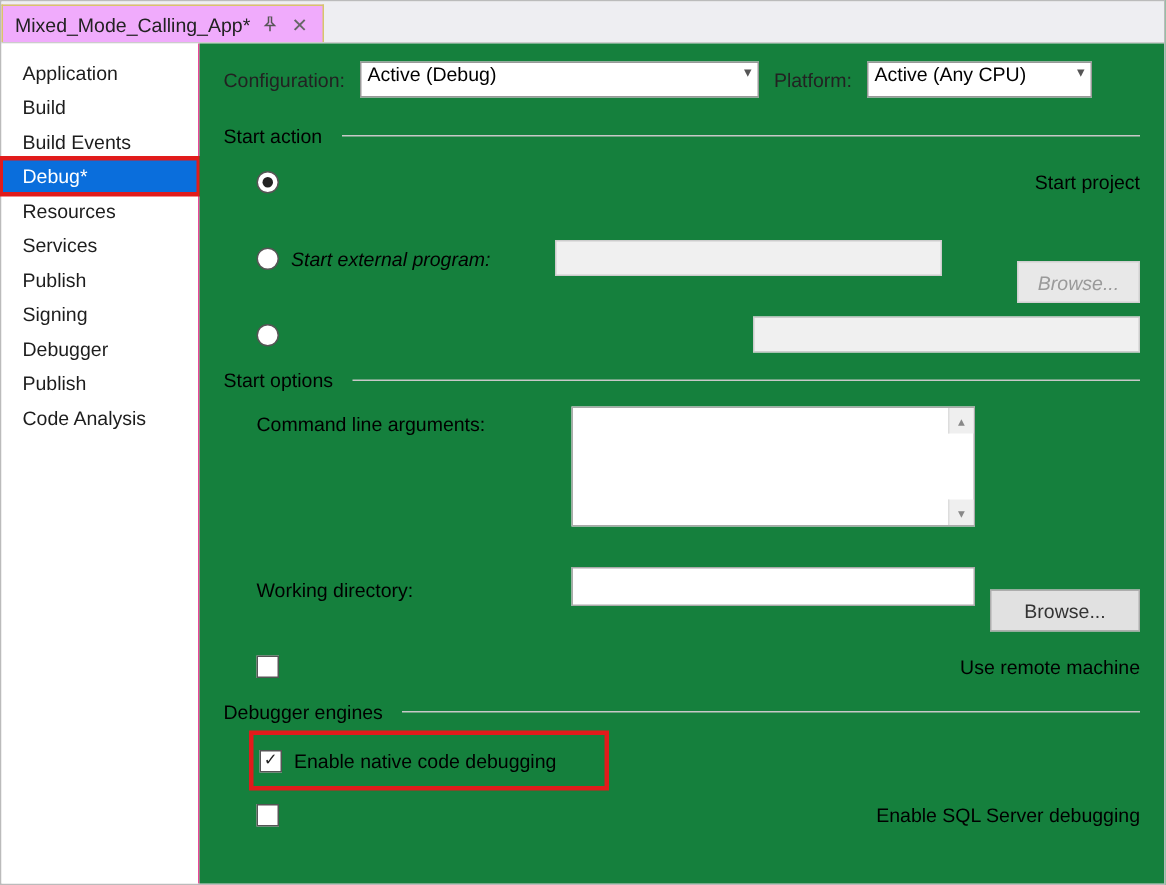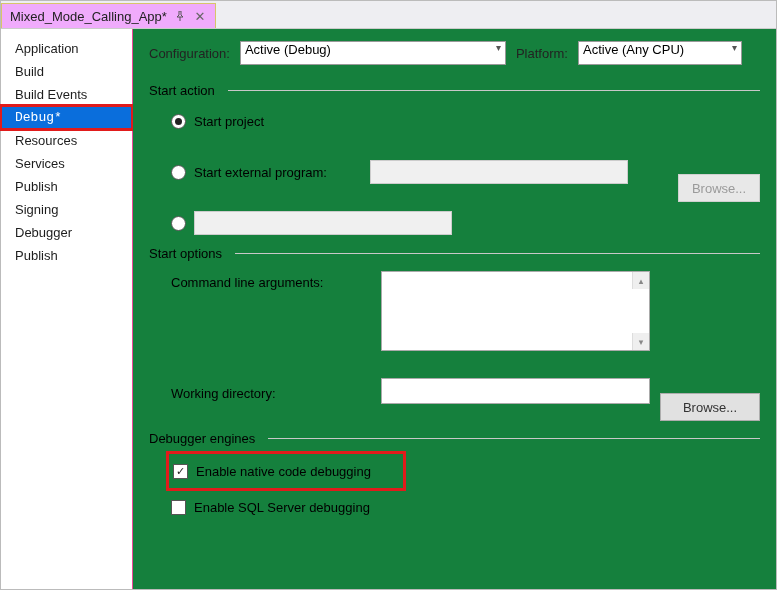--- a/index.html
+++ b/index.html
@@ -5,33 +5,33 @@
   * { box-sizing: border-box; font-family: "Segoe UI", Tahoma, sans-serif; font-size: 13px; }
   body { margin: 0; padding: 0; background: #fff; width: 777px; height: 590px; overflow: hidden; }
   .window { border: 1px solid #bbb; width: 777px; height: 590px; display: flex; flex-direction: column; }
   .tabbar { height: 28px; background: #eeeef2; display: flex; align-items: stretch; border-bottom: 1px solid #ccc; }
   .tab { background: #f0abfc; border: 1px solid #d7c56a; border-bottom: none; display: flex; align-items: center; padding: 0 8px; gap: 6px; margin-top: 2px; }
   .tab-title { color: #222; }
   .tab-pin, .tab-close { width: 14px; display: flex; align-items: center; justify-content: center; color: #666; cursor: pointer; }
   .body { flex: 1; display: flex; }
   .sidebar { width: 132px; border-right: 1px solid #ec4899; padding-top: 8px; background: #fff; }
   .side-item { padding: 4px 14px; color: #1d1d1d; cursor: pointer; white-space: nowrap; }
-  .side-item.selected { background: #0a6edc; color: #fff; font-family: Liberation Mono, monospace; }
+  .side-item.selected { background: #0a6edc; color: #fff; }
   .side-item.highlight { outline: 3px solid #e11b1b; outline-offset: -1px; }
   .content { flex: 1; background: #15803d; padding: 12px 16px 16px 16px; }
   .toprow { display: flex; align-items: center; gap: 10px; margin-bottom: 18px; }
   .toprow .label { color: #222; }
   .combo { background: #fff; border: 1px solid #999; height: 24px; display: flex; align-items: flex-start; padding: 0 4px; justify-content: space-between; }
   .combo.config { width: 266px; }
-  .combo.platform { width: 164px; }
+  .combo.platform { width: 150px; }
   .chev { font-size: 10px; color: #555; }
   .section-head { display: flex; align-items: center; gap: 13px; margin: 10px 0 10px 0; }
   .section-head .rule { flex: 1; height: 1px; background: #c8c8c8; }
   .sub { padding-left: 22px; }
-  .radio-row, .check-row { display: flex; align-items: center; gap: 8px; margin: 8px 0; min-height: 26px; }
+  .radio-row, .check-row { display: flex; align-items: center; gap: 8px; margin: 8px 0; min-height: 26px; justify-content: space-between; }
   .radio { width: 15px; height: 15px; border-radius: 50%; border: 1px solid #555; display: flex; align-items: center; justify-content: center; background: #fff; }
   .radio.on::after { content: ""; width: 7px; height: 7px; border-radius: 50%; background: #222; }
   .check { width: 15px; height: 15px; border: 1px solid #555; display: flex; align-items: center; justify-content: center; background: #fff; }
   .check.on::after { content: "✓"; font-size: 11px; color: #222; line-height: 1; }
   .txt { background: #fff; border: 1px solid #aaa; height: 24px; }
   .txt.disabled { background: #f0f0f0; border-color: #ccc; }
   .btn { height: 28px; background: #e1e1e1; border: 1px solid #adadad; display: flex; align-items: center; justify-content: center; padding: 0 14px; color: #333; cursor: pointer; margin-top: 32px; }
   .btn.disabled { color: #9a9a9a; background: #e8e8e8; border-color: #d0d0d0; }
   .form-row { display: grid; grid-template-columns: 200px 1fr 100px; gap: 10px; align-items: start; margin: 10px 0; }
   .form-row .lab { padding-top: 4px; }
@@ -62,20 +62,21 @@
       <div class="side-item">Application</div>
       <div class="side-item">Build</div>
       <div class="side-item">Build Events</div>
       <div class="side-item selected highlight">Debug*</div>
       <div class="side-item">Resources</div>
       <div class="side-item">Services</div>
       <div class="side-item">Publish</div>
       <div class="side-item">Signing</div>
       <div class="side-item">Debugger</div>
       <div class="side-item">Publish</div>
+      <div class="side-item">Code Analysis</div>
     </div>
 
     <div class="content">
 
       <div class="toprow">
         <span class="label">Configuration:</span>
         <div class="combo config">
           <span>Active (Debug)</span>
           <span class="chev">▾</span>
         </div>
@@ -88,21 +89,21 @@
 
       <div class="section-head">
         <span>Start action</span>
         <div class="rule"></div>
       </div>
       <div class="sub">
         <div class="radio-row">
           <span class="radio on"></span>
           <span>Start project</span>
         </div>
-        <div class="radio-row" style="gap:8px;">
+        <div class="radio-row" style="gap:8px;font-style:italic;">
           <span class="radio"></span>
           <span style="width:168px">Start external program:</span>
           <div class="txt disabled" style="width:258px"></div>
           <div style="flex:1"></div>
           <div class="btn disabled" style="width:82px">Browse...</div>
         </div>
         <div class="radio-row">
           <span class="radio"></span>
           <div class="txt disabled" style="width:258px"></div>
         </div>
@@ -119,20 +120,24 @@
             <div class="scroll-up">▴</div>
             <div class="scroll-dn">▾</div>
           </div>
           <span></span>
         </div>
         <div class="form-row" style="align-items:center">
           <span class="lab">Working directory:</span>
           <div class="txt" style="height:26px"></div>
           <div class="btn">Browse...</div>
         </div>
+        <div class="check-row">
+          <span class="check"></span>
+          <span>Use remote machine</span>
+        </div>
       </div>
 
       <div class="section-head">
         <span>Debugger engines</span>
         <div class="rule"></div>
       </div>
       <div class="sub">
         <div class="highlight-box">
           <div class="check-row" style="margin:0">
             <span class="check on"></span>

